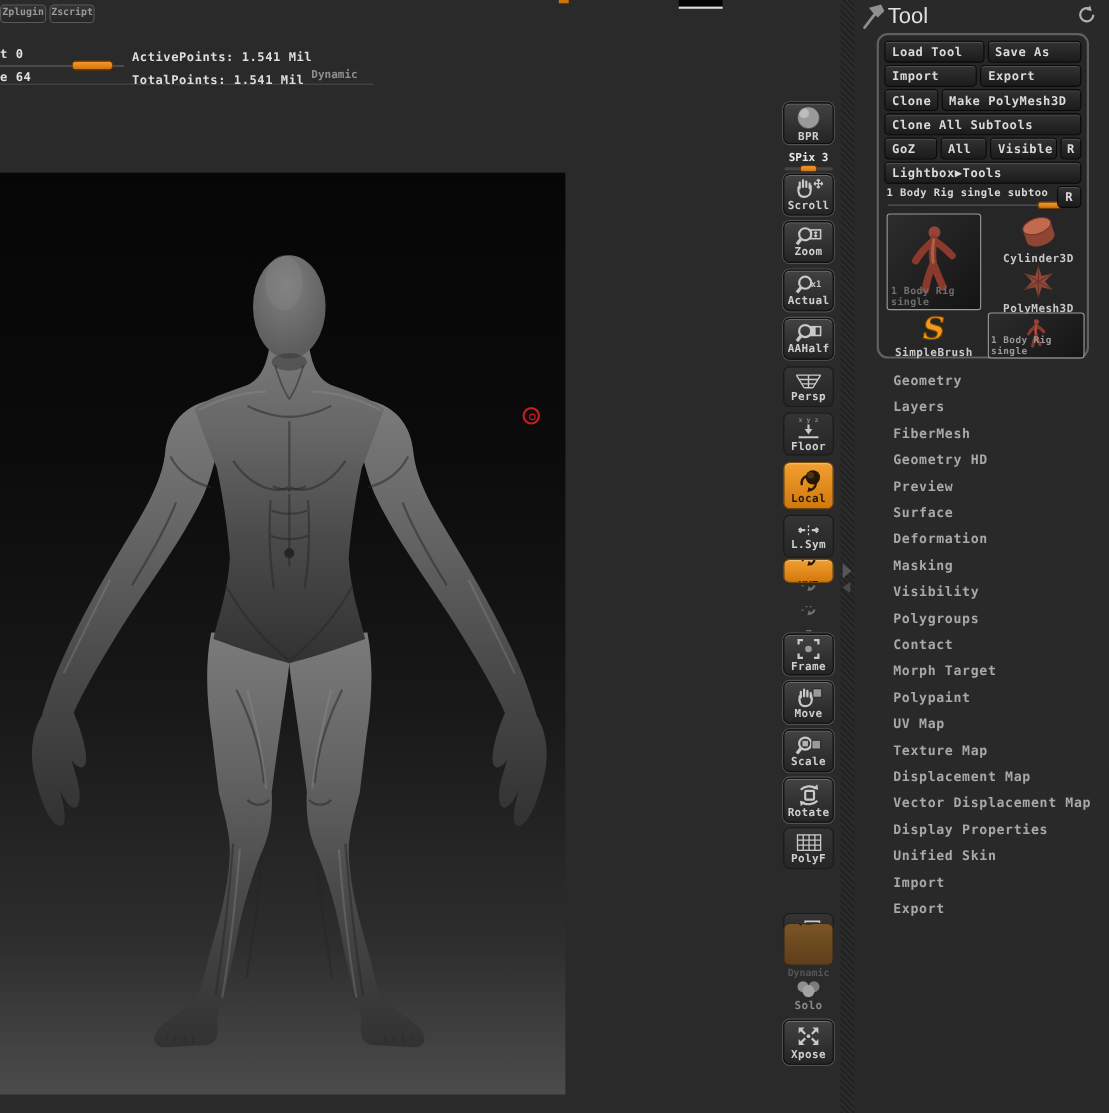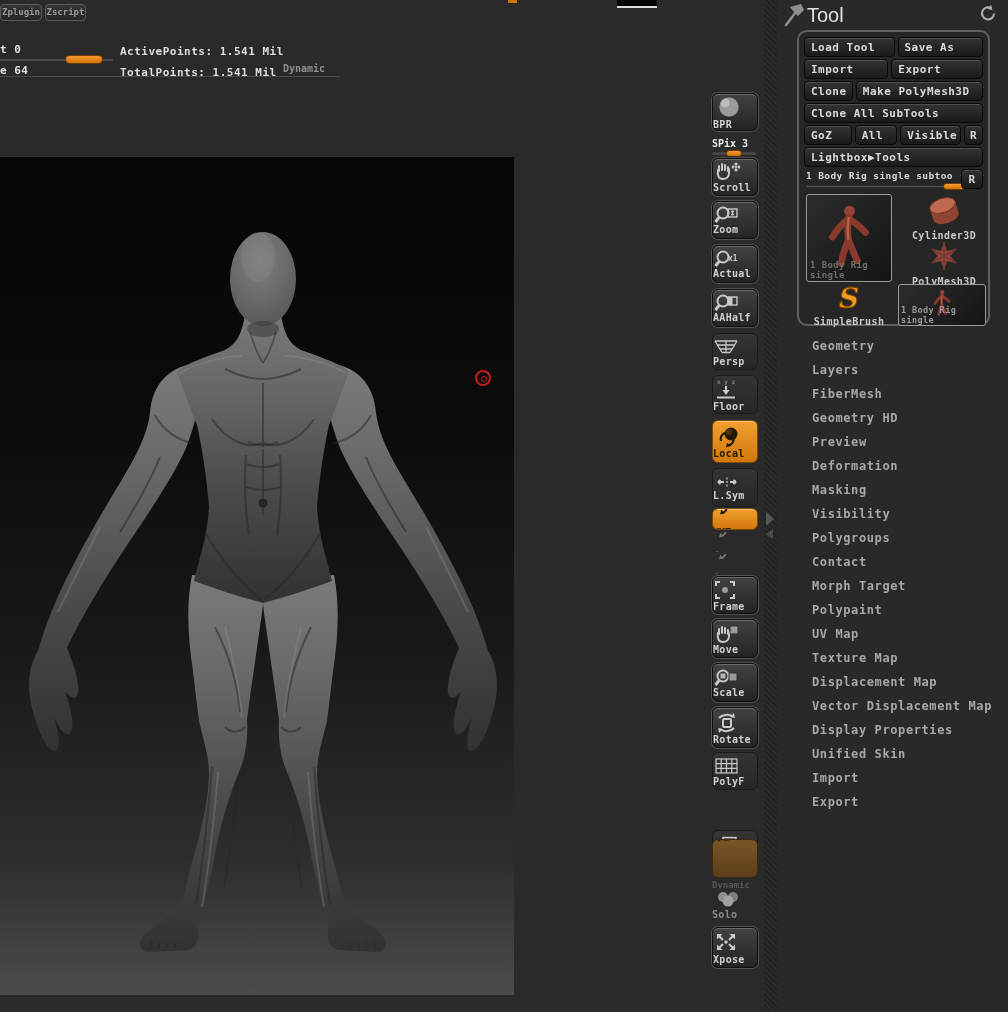--- a/index.html
+++ b/index.html
@@ -24,21 +24,21 @@
   .canvas { position:absolute; left:0; top:157px; width:514px; height:838px;
             background:linear-gradient(180deg,#060606 0%,#0b0b0b 30%,#181818 58%,#2e2e2e 84%,#4c4c4c 100%); }
   .cursor-ring { position:absolute; left:475px; top:213px; width:16px; height:16px; border:2px solid #c41e1e;
                  border-radius:50%; }
   .cursor-ring::after { content:""; position:absolute; left:4px; top:4px; width:4px; height:4px;
                  border:1.5px solid #c41e1e; border-radius:50%; }
 
   
   .nav-col { position:absolute; left:712px; top:0; width:47px; height:1012px; }
   .nav-item { position:absolute; left:0; width:46px; display:flex; flex-direction:column;
-              align-items:flex-start; justify-content:center; overflow:hidden; }
+              align-items:center; justify-content:center; overflow:hidden; }
   .nav-item.btn { border-radius:6px; cursor:pointer; }
   .v-raised { background:linear-gradient(180deg,#424242,#242424); border:1px solid #0e0e0e;
               box-shadow:inset 0 1px 0 rgba(255,255,255,.22), 0 0 0 1px #525252; }
   .v-flat { background:linear-gradient(180deg,#343434,#262626); border:1px solid #1a1a1a; }
   .v-active { background:linear-gradient(180deg,#f2a030,#d2770c); border:1px solid #7a4a08;
               box-shadow:inset 0 1px 0 rgba(255,255,255,.35); }
   .v-ghosted { background:transparent; border:none; }
   .v-disabled-orange { background:linear-gradient(180deg,#7a5526,#5e3f1a); border:1px solid #3c2a10; }
   .nlbl { font-size:10px; font-weight:bold; color:#cfcfcf; letter-spacing:.3px; line-height:11px; }
   .v-active .nlbl { color:#241a06; }
@@ -491,20 +491,21 @@
       </div>
     </div>
   </div>
 
   <div class="sections" id="sections">
       <div class="section-item">Geometry</div>
       <div class="section-item">Layers</div>
       <div class="section-item">FiberMesh</div>
       <div class="section-item">Geometry HD</div>
       <div class="section-item">Preview</div>
+      <div class="section-item">Surface</div>
       <div class="section-item">Deformation</div>
       <div class="section-item">Masking</div>
       <div class="section-item">Visibility</div>
       <div class="section-item">Polygroups</div>
       <div class="section-item">Contact</div>
       <div class="section-item">Morph Target</div>
       <div class="section-item">Polypaint</div>
       <div class="section-item">UV Map</div>
       <div class="section-item">Texture Map</div>
       <div class="section-item">Displacement Map</div>

